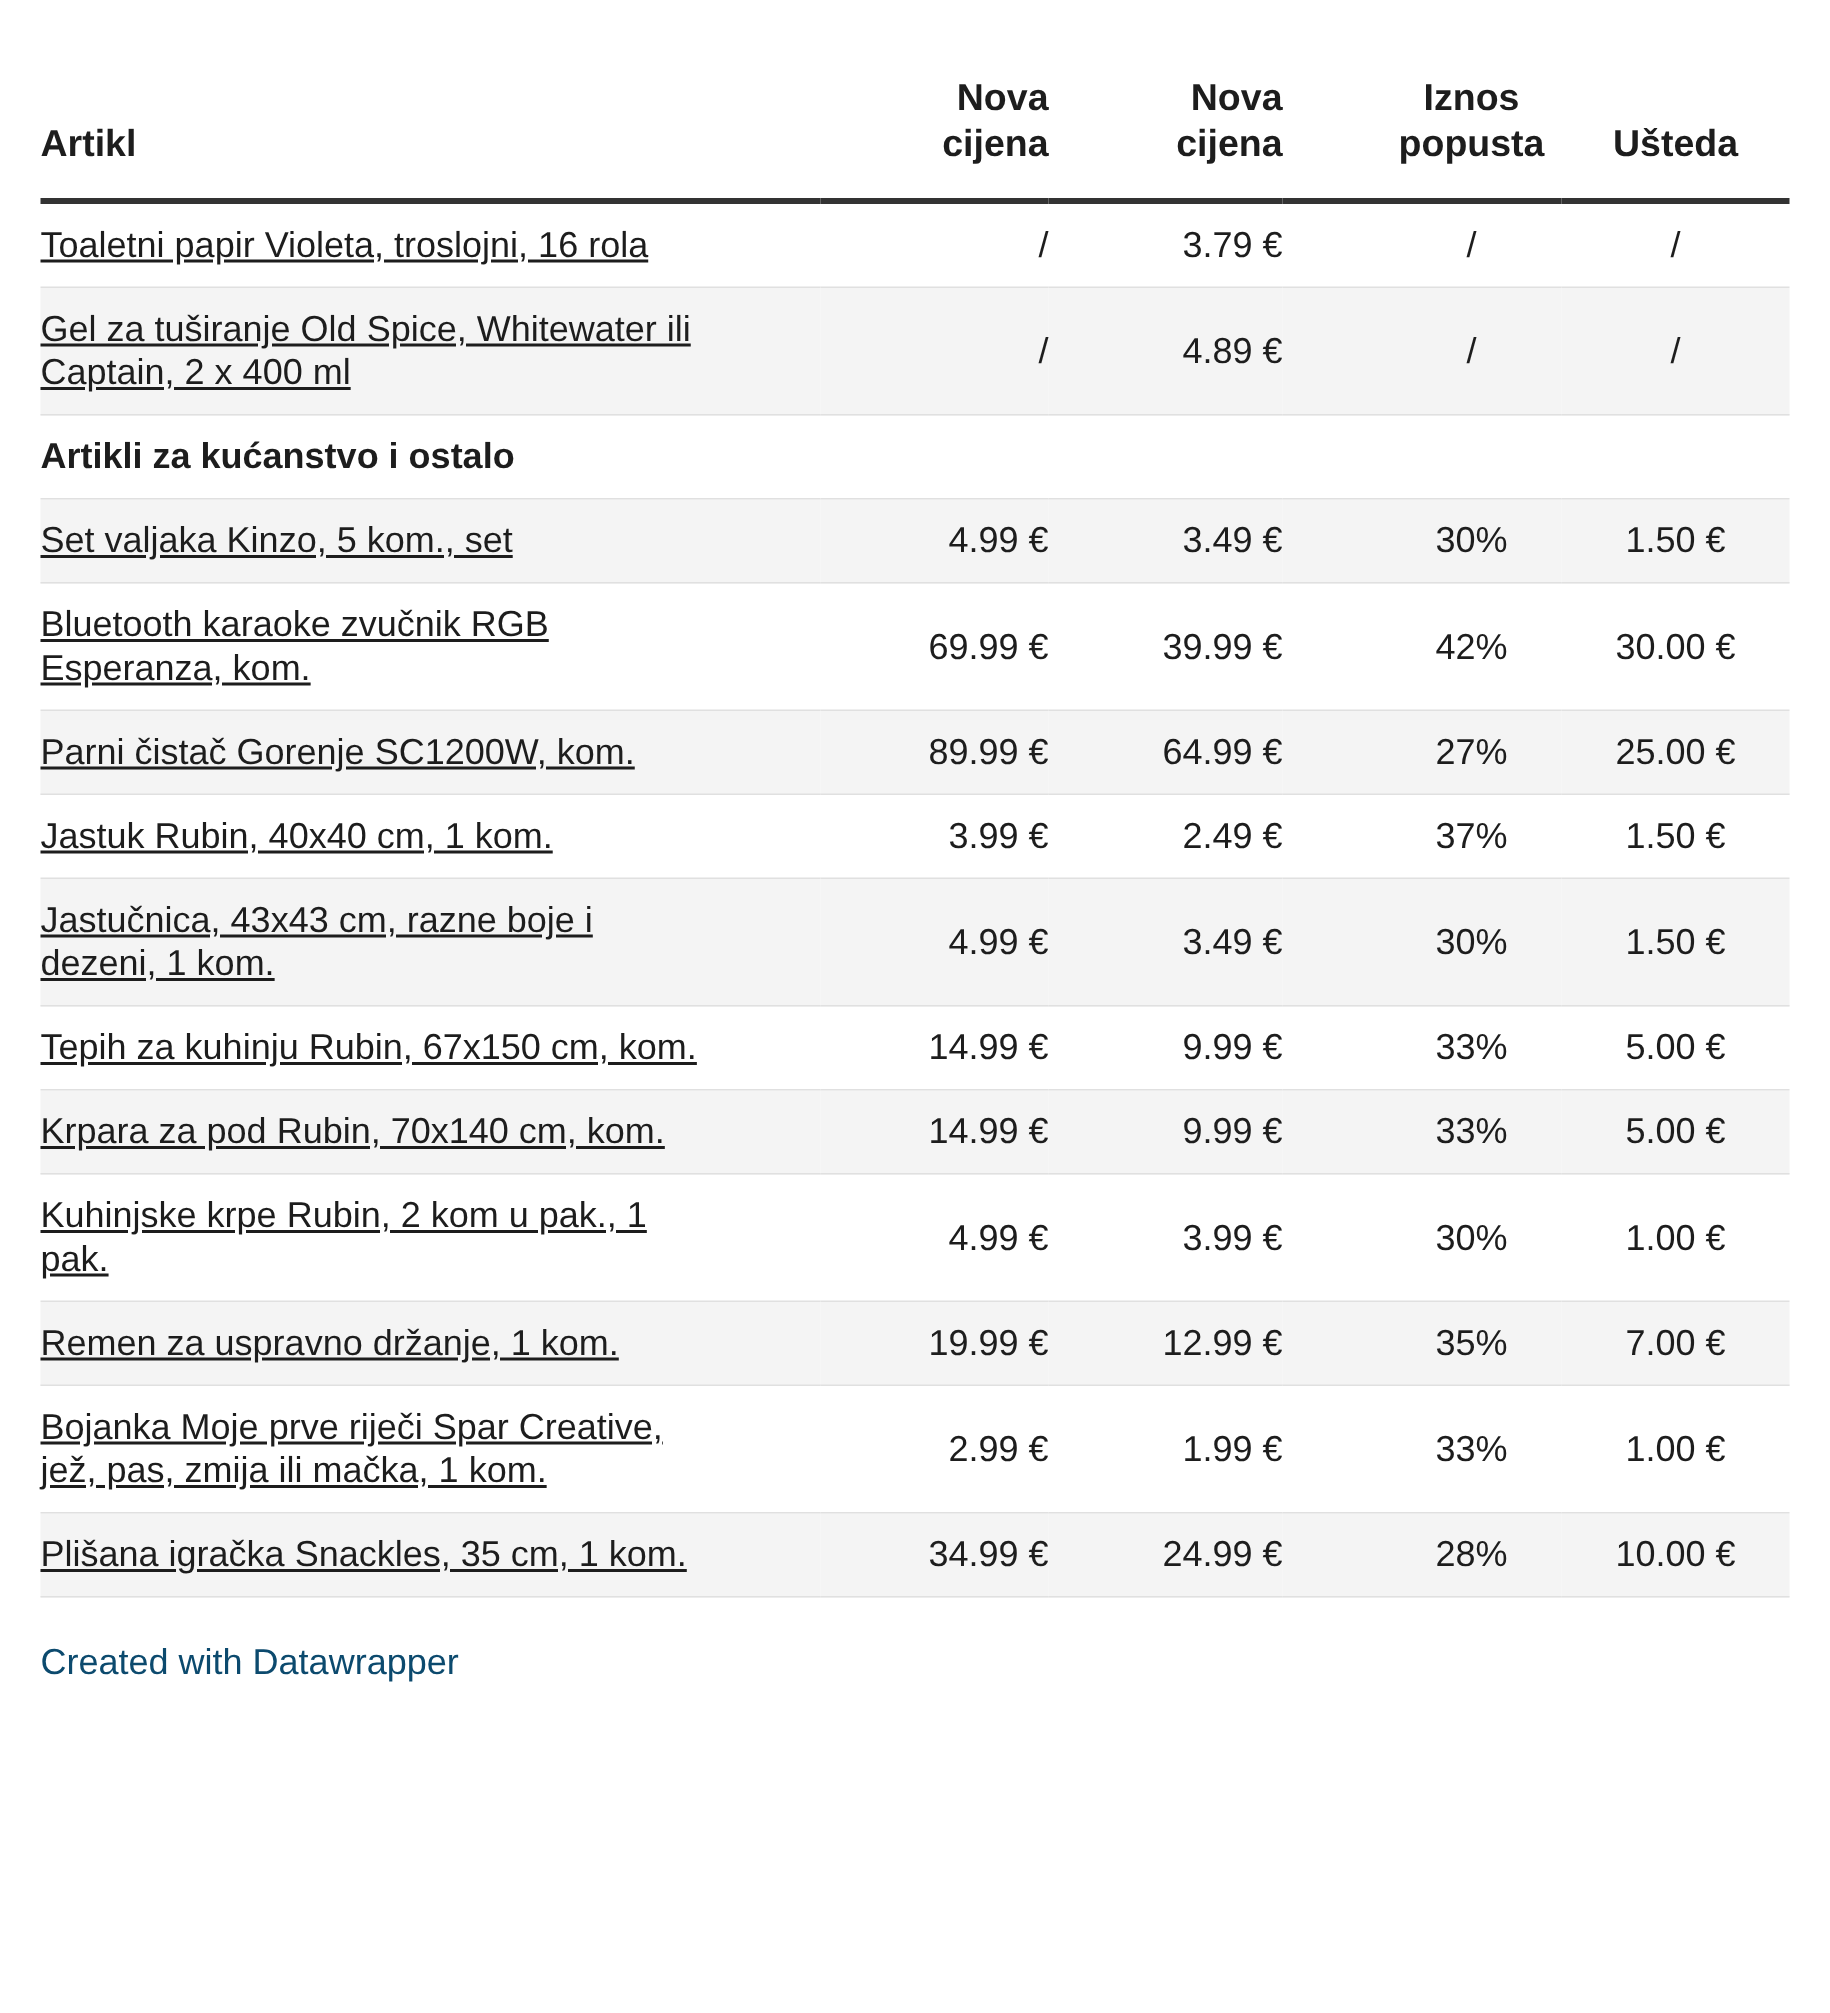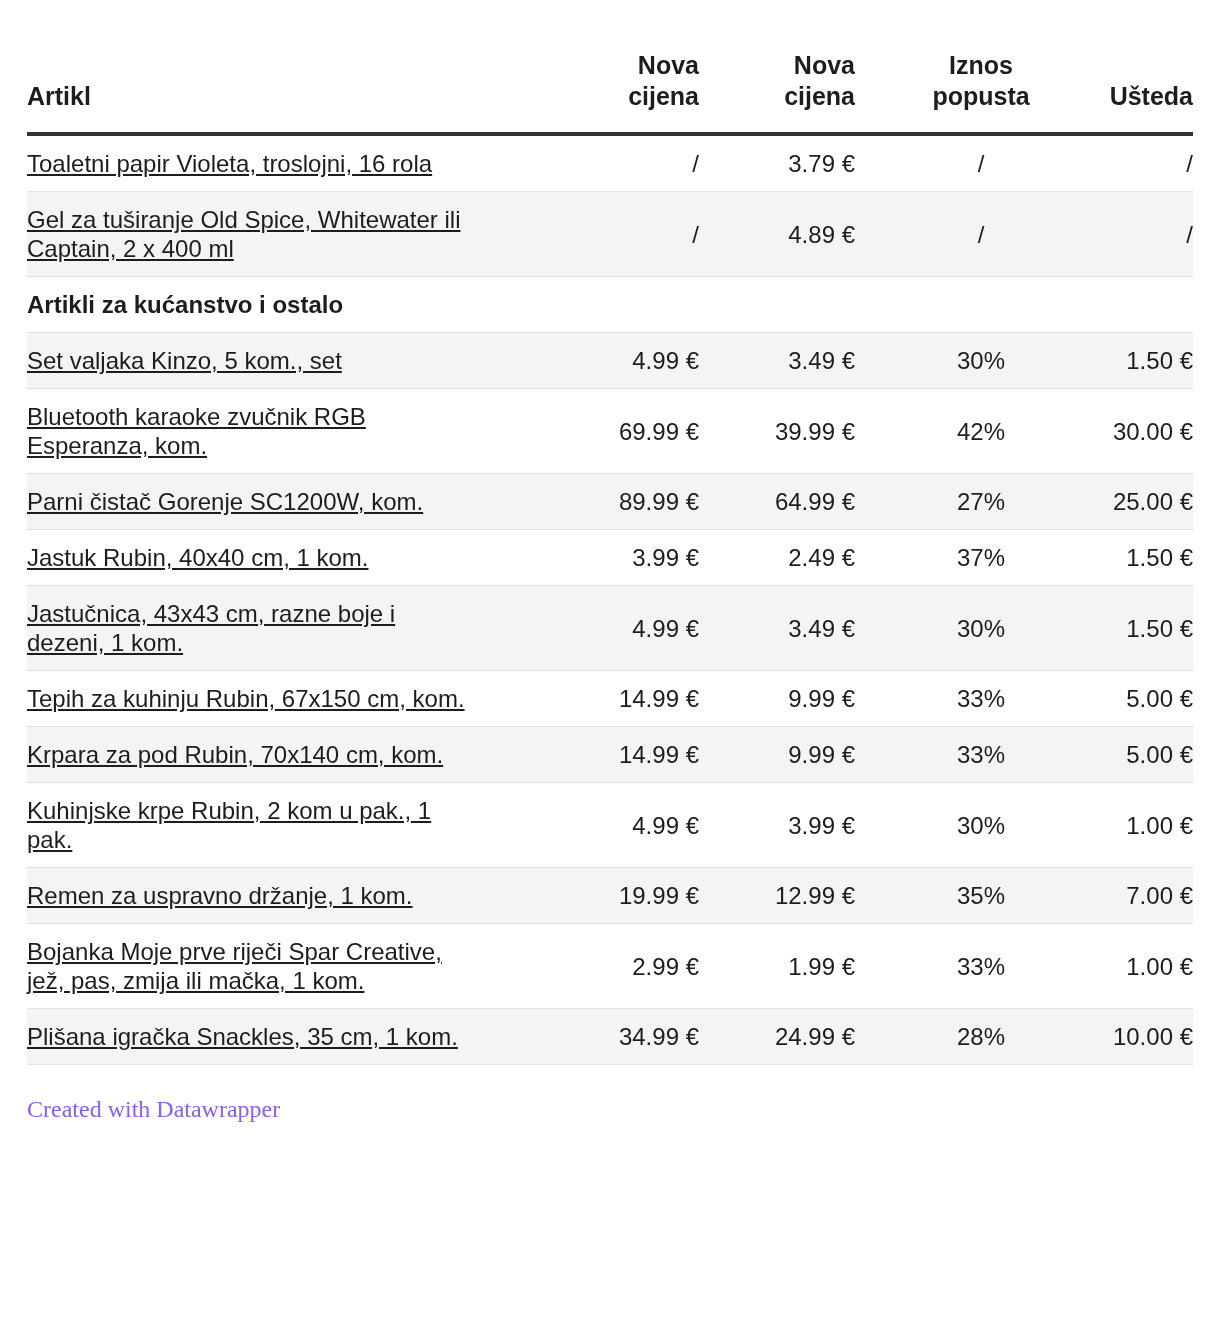--- a/index.html
+++ b/index.html
@@ -46,39 +46,38 @@
     vertical-align: middle;
     text-align: left;
   }
   tbody tr { border-bottom: 1px solid #e0e0e0; }
   tbody tr:nth-child(even) { background: #f4f4f4; }
 
   
   th:nth-child(2), td:nth-child(2),
   th:nth-child(3), td:nth-child(3) { text-align: right; }
   th:nth-child(4), td:nth-child(4) { text-align: center; padding-left: 66px; }
-  th:nth-child(5), td:nth-child(5) { text-align: right; }
+  th:nth-child(5), td:nth-child(5) { text-align: center; }
 
   td.artikl { white-space: pre-line; text-decoration: underline; }
   td.section {
     font-weight: 700;
     font-size: 24px;
     padding: 13px 0;
   }
   .footer {
     margin-top: 30px;
     font-size: 24px;
     line-height: 28px;
     color: #9a9a9a;
   }
   .footer a {
-    color: #8b5cf6;
+    color: #0c4a6e;
     text-decoration: none;
     cursor: pointer;
-    font-family: Liberation Serif, serif;
   }
 </style>
 </head>
 <body>
 
 <div class="viz">
   <table>
     <colgroup>
       <col class="c0">
         <col class="c1">

